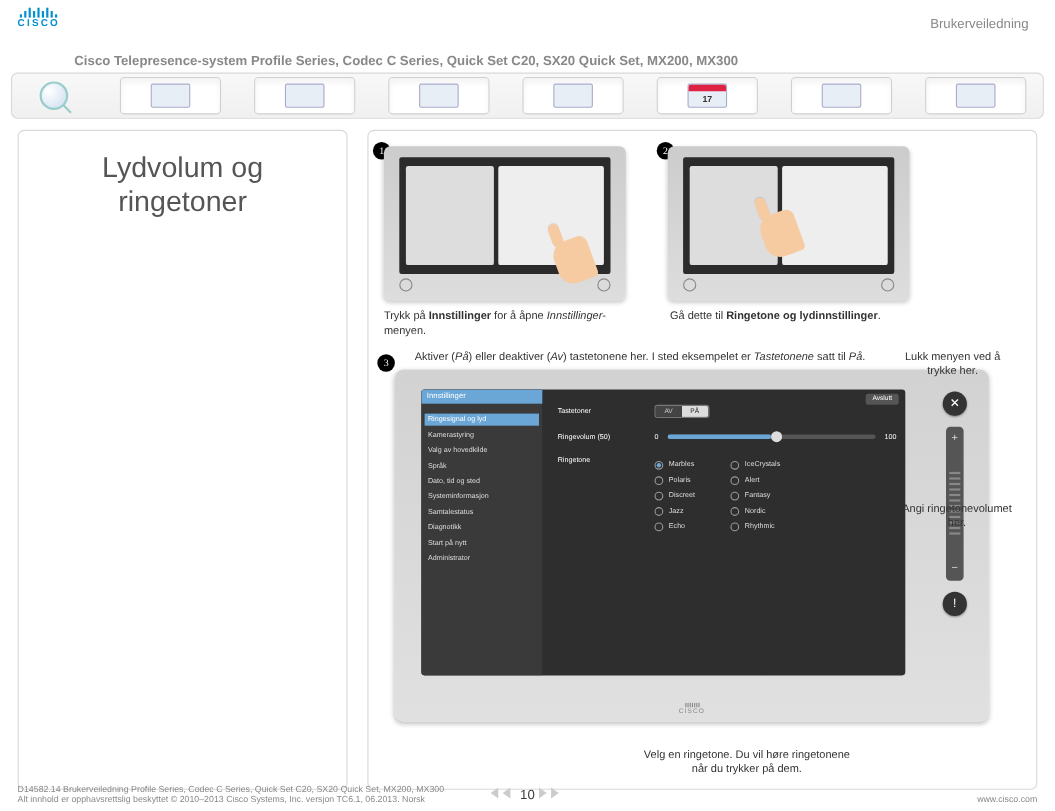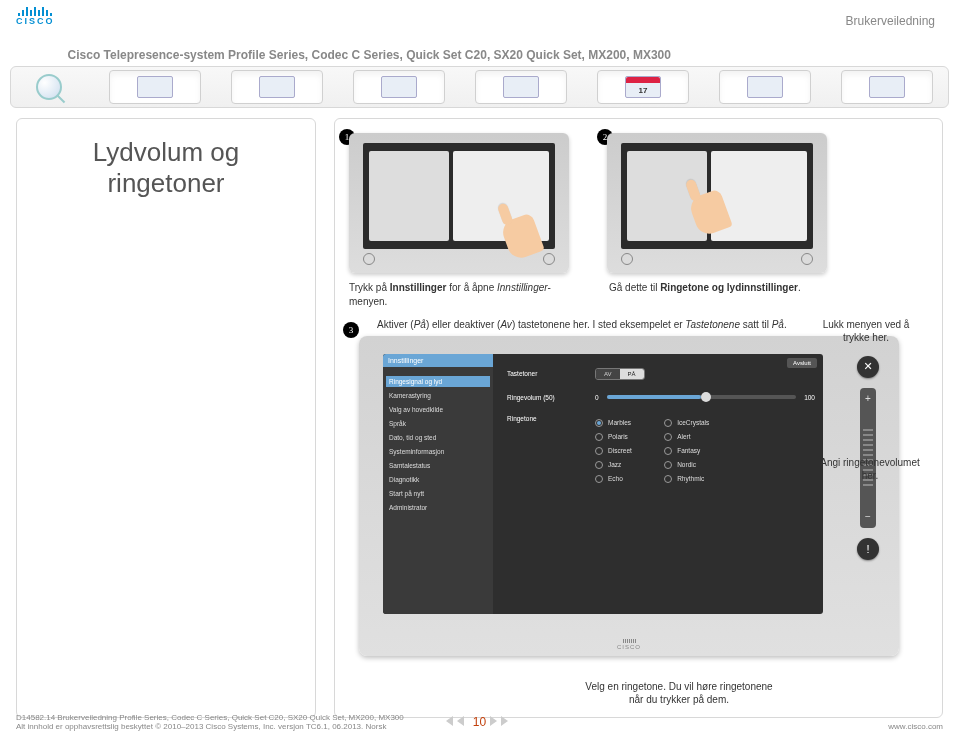--- a/index.html
+++ b/index.html
@@ -384,21 +384,21 @@
   .footer {
     position:absolute;
     left:16px;right:16px;bottom:6px;
     display:flex;
     align-items:flex-end;
     justify-content:space-between;
     font-size:8px;
     color:#888;
   }
   .footer .pagenum{
-    font-size:12px;color:#c2410c;
+    font-size:12px;color:#404040;
     position:absolute;left:50%;transform:translateX(-50%);
     bottom:2px;
   }
   .footer .arrows{display:inline-flex;gap:4px;align-items:center;margin-right:6px;}
   .footer .tri{width:0;height:0;border-top:5px solid transparent;border-bottom:5px solid transparent;}
   .footer .tri.l{border-right:7px solid #ccc;}
   .footer .tri.r{border-left:7px solid #ccc;}
   .footer a{color:#888;text-decoration:none;}
 
   

